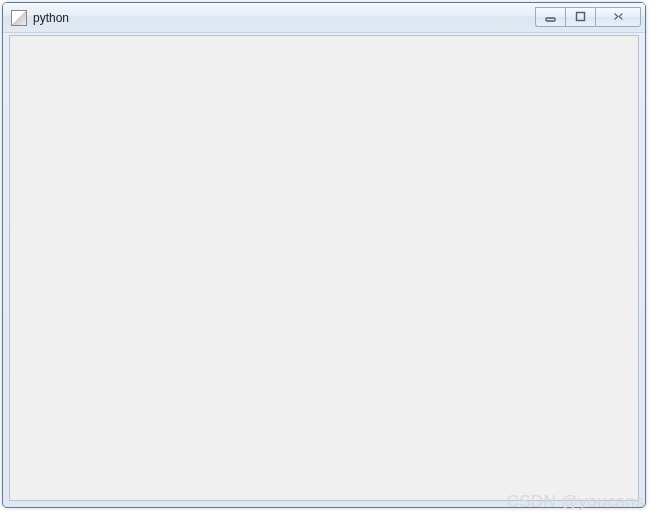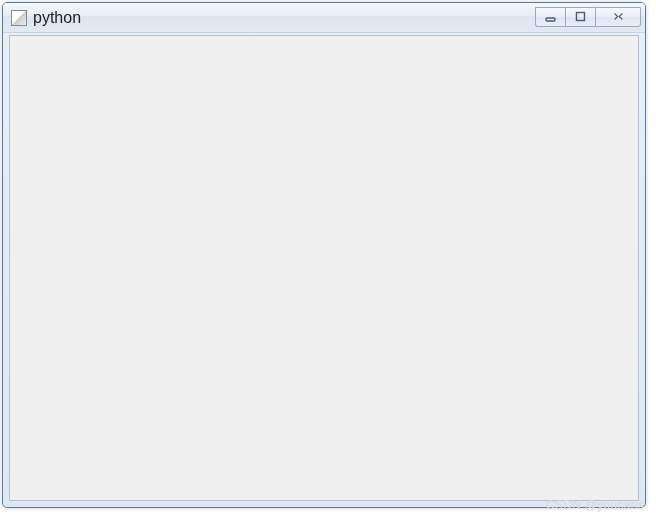--- a/index.html
+++ b/index.html
@@ -43,21 +43,21 @@
       height: 16px;
       margin-right: 6px;
       border: 1px solid #888;
       background: linear-gradient(135deg, #fff 0%, #fff 49%, #ccc 50%, #eee 100%);
       display: inline-block;
       flex-shrink: 0;
     }
     .title-text {
       flex: 1;
       color: #222;
-      font-size: 16px;
+      font-size: 12px;
       line-height: 16px;
     }
     .window-controls {
       display: flex;
       gap: 0;
       align-items: flex-start;
       margin-top: -2px;
     }
     .winbtn {
       width: 30px;
@@ -91,21 +91,21 @@
       margin: 6px;
       margin-top: 2px;
       background: #f0f0f0;
       border: 1px solid #b8c4d4;
       box-shadow: inset 0 0 2px rgba(0,0,0,0.05);
     }
     .watermark {
       position: absolute;
       right: 12px;
       bottom: 6px;
-      font-size: 12px;
+      font-size: 17px;
       color: #d8d8d8;
       font-family: Arial, sans-serif;
       letter-spacing: 0.3px;
       user-select: none;
       pointer-events: none;
     }
   </style>
 </head>
 <body>
 

